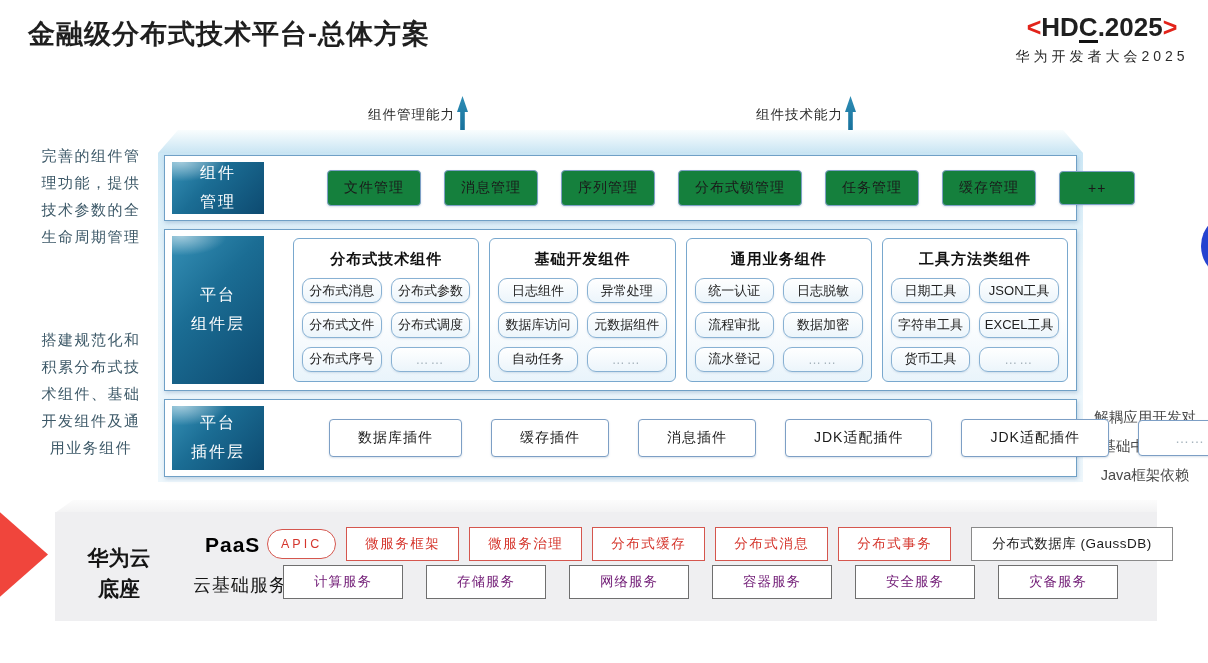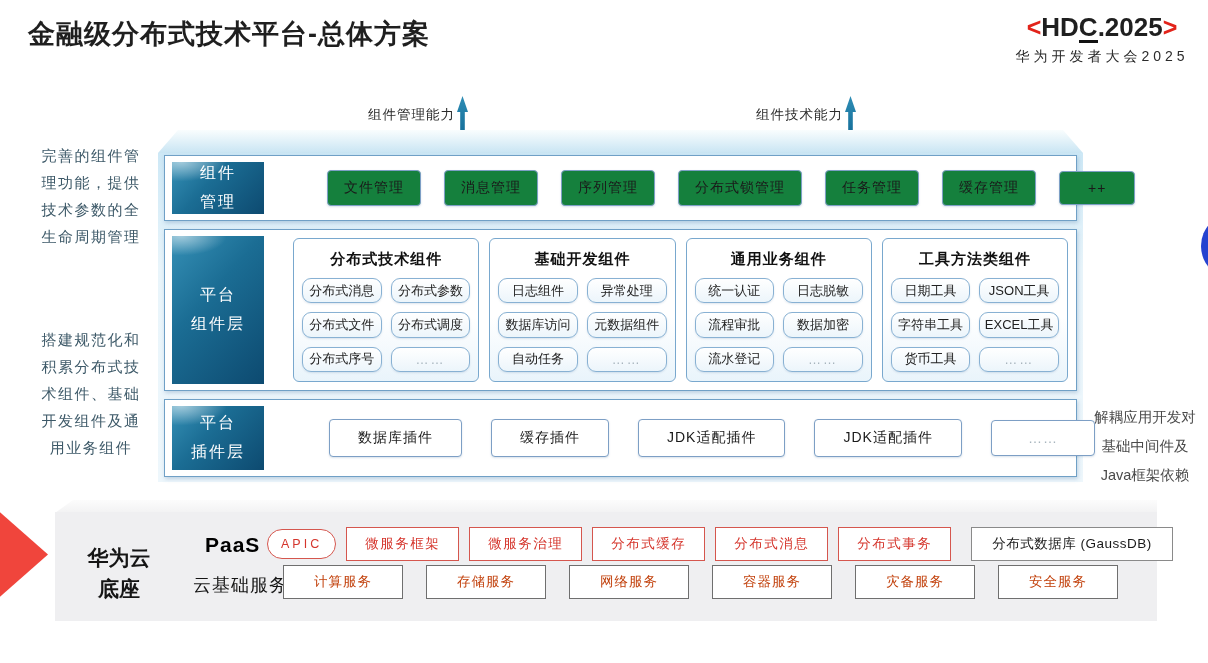--- a/index.html
+++ b/index.html
@@ -78,21 +78,21 @@
     font-size:21px; font-weight:bold; color:#151515; line-height:31px; white-space:pre-line; }
   .f-paas-label { position:absolute; left:150px; top:33px; font-size:21px; font-weight:800;
     color:#000000; letter-spacing:1px; }
   .f-paas-row { position:absolute; left:212px; top:27px; display:flex; gap:10px; align-items:center; }
   .pbox { border:1px solid #d5564e; background:#fff; color:#d5352c; font-size:13.5px;
     letter-spacing:1.5px; padding:7px 18px; white-space:nowrap; }
   .pbox.apic { padding:7px 13px; letter-spacing:3px; font-size:12.5px;border-radius:15px; }
   .pbox.gauss { border-color:#8a8a8a; color:#1a1a1a; margin-left:10px; padding:7px 20px; letter-spacing:.5px; }
   .f-iaas-label { position:absolute; left:138px; top:73px; font-size:18px; color:#151515; letter-spacing:1px; }
   .f-iaas-row { position:absolute; left:228px; top:65px; width:835px; display:flex; justify-content:space-between; }
-  .ibox { width:120px; height:34px; border:1px solid #6f6f6f; background:#fff; color:#c2410c;
+  .ibox { width:120px; height:34px; border:1px solid #6f6f6f; background:#fff; color:#701a75;
     font-size:13.5px; letter-spacing:1px; display:flex; align-items:center; justify-content:center; }
 </style>
 </head>
 <body>
 
 <div class="title">金融级分布式技术平台-总体方案</div>
 <div class="hdc">
   <div class="hdc-line">
     <span class="hdc-br">&lt;</span>
       <span>HD</span>
@@ -203,20 +203,21 @@
   </div>
 
   <div class="row row3">
     <div class="layer-label">
       <span>平台</span>
       <span>插件层</span>
     </div>
     <div class="row-content">
       <span class="box3">数据库插件</span>
       <span class="box3">缓存插件</span>
+      <span class="box3">消息插件</span>
       <span class="box3">JDK适配插件</span>
       <span class="box3">JDK适配插件</span>
       <span class="box3 d dots">……</span>
     </div>
   </div>
 </div>
 
 <div class="blue-dot"></div>
 
 <div class="red-arrow"></div>
@@ -237,16 +238,16 @@
     <span class="pbox">分布式事务</span>
     <span class="pbox gauss">分布式数据库 (GaussDB)</span>
   </div>
 
   <div class="f-iaas-label">云基础服务</div>
   <div class="f-iaas-row">
     <span class="ibox">计算服务</span>
     <span class="ibox">存储服务</span>
     <span class="ibox">网络服务</span>
     <span class="ibox">容器服务</span>
+    <span class="ibox">安全服务</span>
     <span class="ibox">灾备服务</span>
-    <span class="ibox">安全服务</span>
   </div>
 </div>
 
 </body></html>

